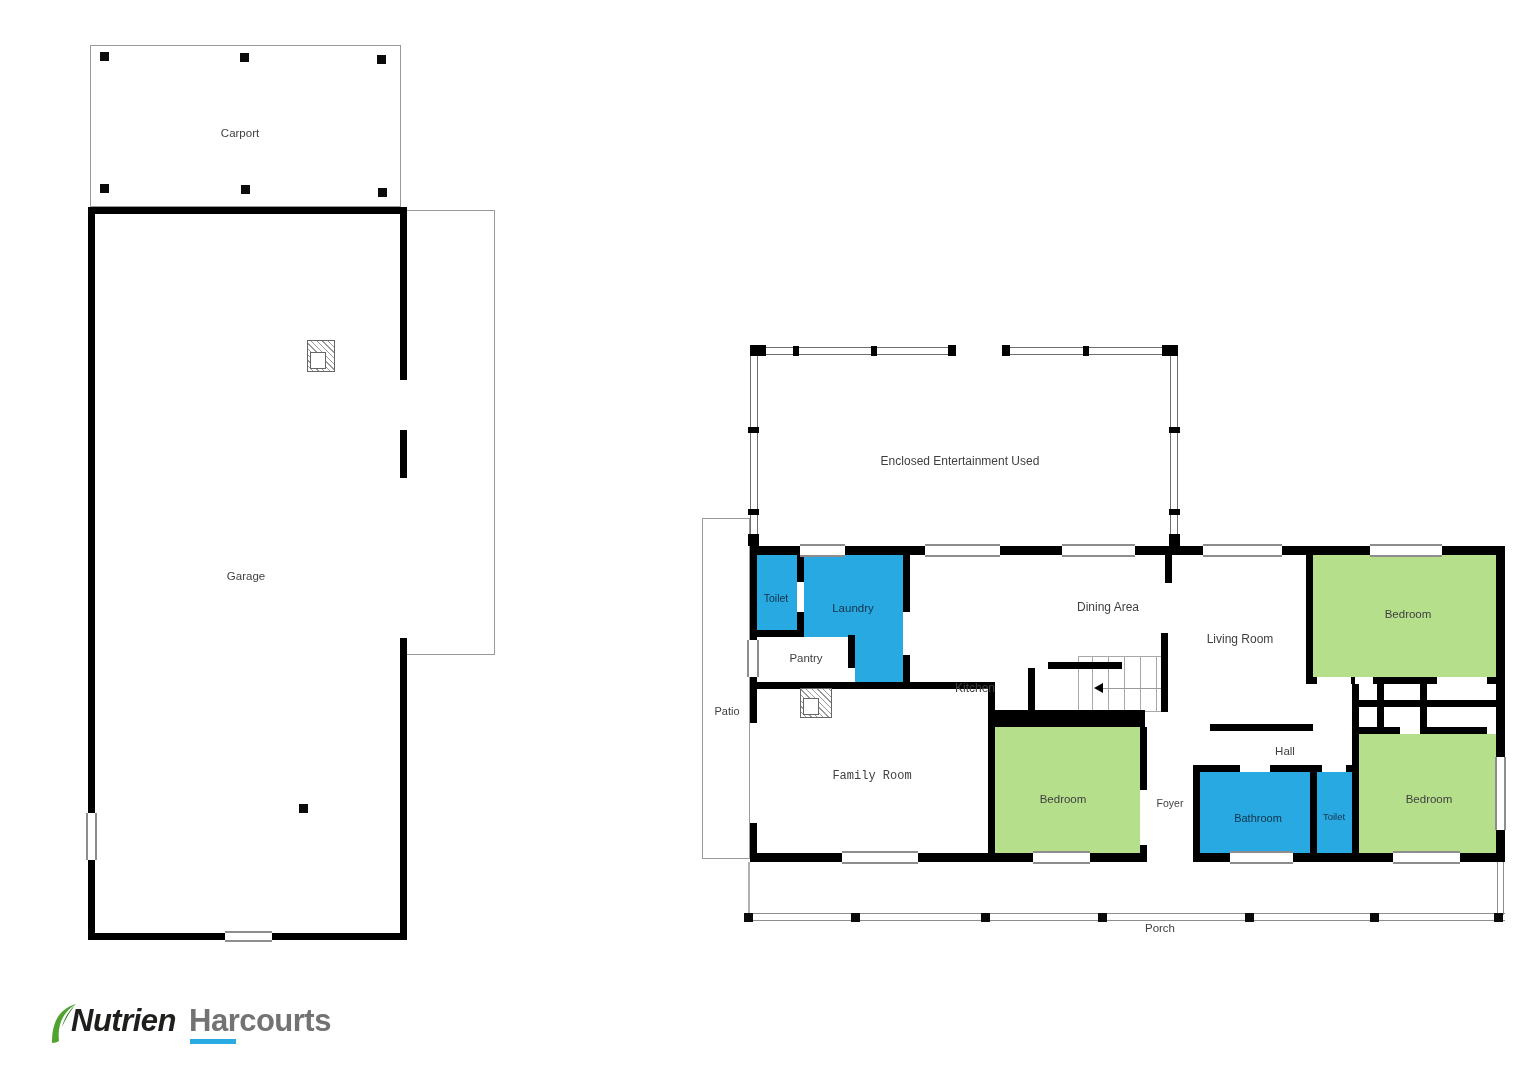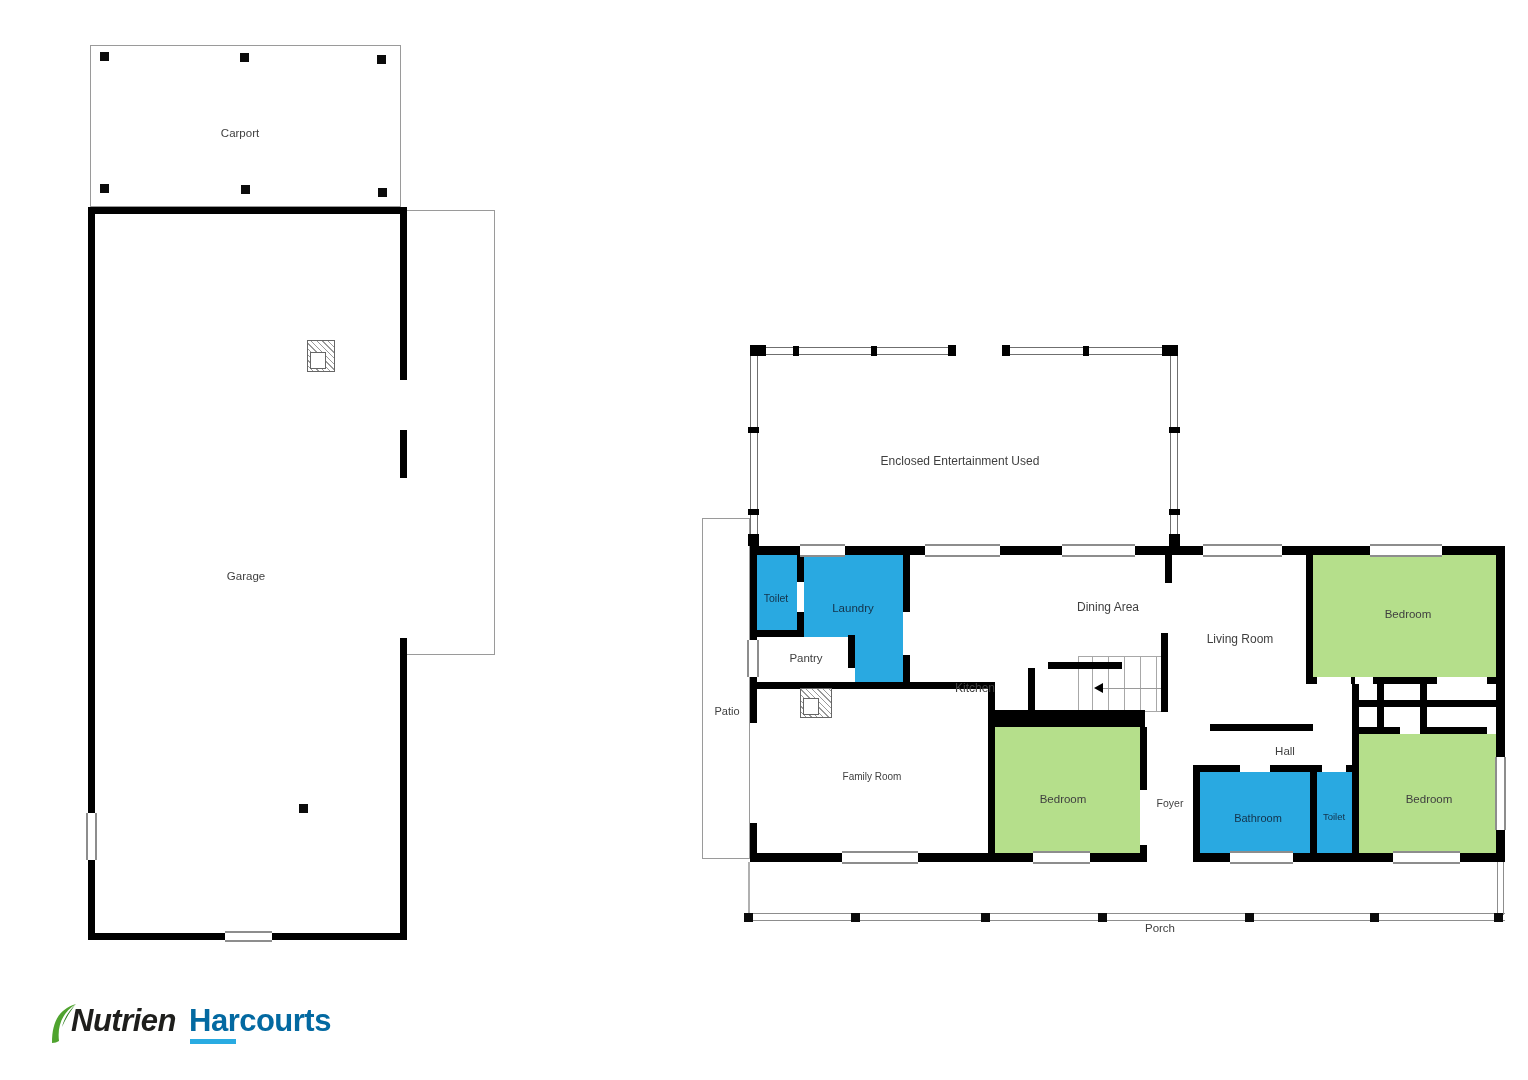--- a/index.html
+++ b/index.html
@@ -26,21 +26,21 @@
   .hatch .in{position:absolute;left:2px;bottom:2px;width:14px;height:15px;background:#fff;border:1px solid #666;}
   .stairs{position:absolute;border:1px solid #a8a8a8;box-sizing:border-box;z-index:2;background:#fff;}
   .treads{position:absolute;z-index:2;background:repeating-linear-gradient(90deg,#a8a8a8 0 1px,transparent 1px 16px);}
   .arrow{position:absolute;width:0;height:0;border-top:5px solid transparent;border-bottom:5px solid transparent;border-right:9px solid #000;z-index:5;}
   .aline{position:absolute;height:1px;background:#9a9a9a;z-index:2;}
   .porchline{position:absolute;background:#fff;border-top:1.5px solid #8d8d8d;border-bottom:1.5px solid #8d8d8d;box-sizing:border-box;z-index:2;}
   .vline{position:absolute;width:2px;background:#b0b0b0;z-index:2;}
   .vline2{position:absolute;background:#fff;border-left:1.5px solid #8d8d8d;border-right:1.5px solid #8d8d8d;box-sizing:border-box;z-index:2;}
   .logo{position:absolute;left:46px;top:1003px;height:46px;display:flex;align-items:flex-start;z-index:6;}
   .brand1{font-size:31px;font-weight:700;font-style:italic;color:#1e1e1c;letter-spacing:-0.5px;margin-left:-9px;}
-  .brand2{font-size:31px;font-weight:700;color:#0369a1;margin-left:13px;letter-spacing:-0.5px;position:relative;}
+  .brand2{font-size:31px;font-weight:700;color:#737373;margin-left:13px;letter-spacing:-0.5px;position:relative;}
   .brand2 .ubar{position:absolute;left:1px;bottom:-5px;width:46px;height:5px;}
   .disclaimer{position:absolute;left:495px;top:1036px;width:600px;text-align:center;
               font-size:13.5px;color:#2e2e2e;z-index:6;}
 </style>
 </head>
 <body>
 
 <div class="page">
 
 
@@ -177,21 +177,21 @@
   <div class="post" style="left:1370px;top:913px;"></div>
   <div class="post" style="left:1494px;top:913px;"></div>
 
   <div class="lbl dark" style="left:776px;top:598px;font-size:10.5px;">Toilet</div>
   <div class="lbl dark" style="left:853px;top:608px;">Laundry</div>
   <div class="lbl" style="left:806px;top:658px;">Pantry</div>
   <div class="lbl" style="left:975px;top:648px;font-size:12px;margin-top:40px;">Kitchen</div>
   <div class="lbl" style="left:1108px;top:607px;font-size:12px;">Dining Area</div>
   <div class="lbl" style="left:1240px;top:639px;font-size:12px;">Living Room</div>
   <div class="lbl" style="left:1408px;top:614px;">Bedroom</div>
-  <div class="lbl" style="left:872px;top:776px;font-size:10px;">Family Room</div>
+  <div class="lbl" style="left:872px;top:776px;font-size:12px;font-family:Liberation Mono, monospace;">Family Room</div>
   <div class="lbl" style="left:1063px;top:799px;">Bedroom</div>
   <div class="lbl" style="left:1170px;top:803px;font-size:10.5px;">Foyer</div>
   <div class="lbl" style="left:1285px;top:751px;">Hall</div>
   <div class="lbl dark" style="left:1258px;top:818px;font-size:11px;">Bathroom</div>
   <div class="lbl dark" style="left:1334px;top:816px;font-size:9.5px;">Toilet</div>
   <div class="lbl" style="left:1429px;top:799px;">Bedroom</div>
   <div class="lbl" style="left:1160px;top:928px;">Porch</div>
 
   <div class="logo">
     <svg width="34" height="42" viewBox="0 0 34 42" style="position:relative;z-index:2;">

